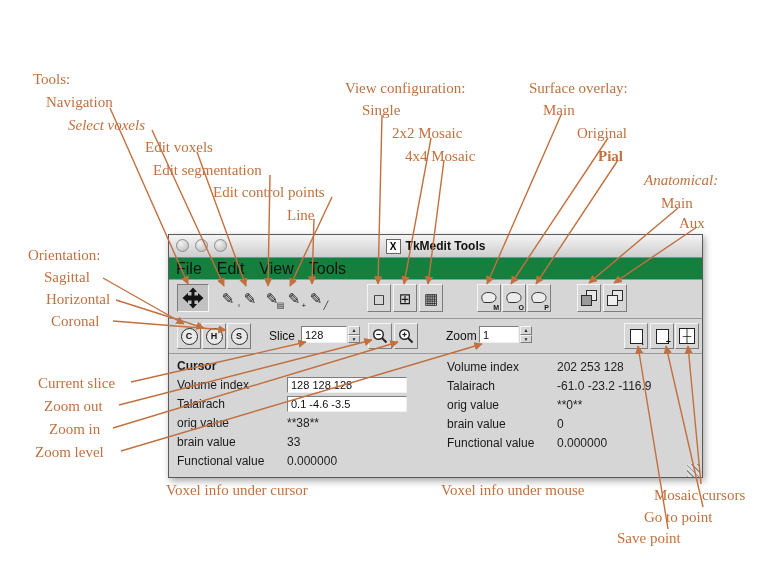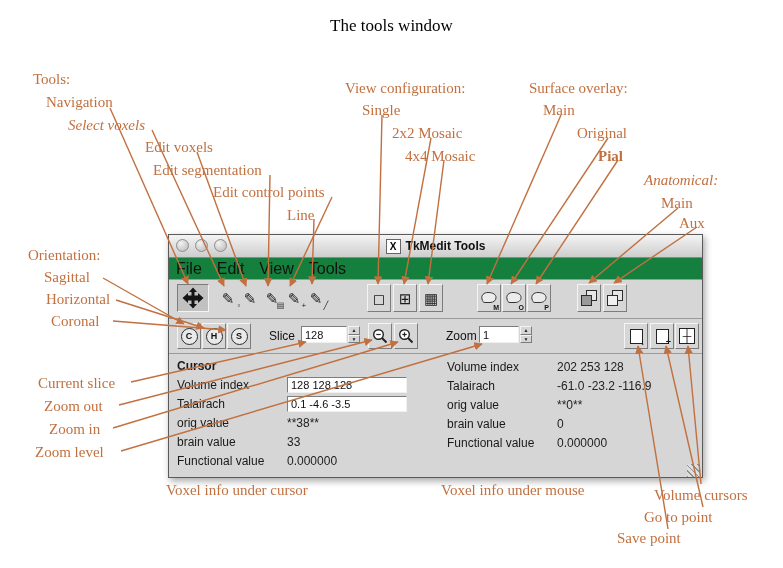--- a/index.html
+++ b/index.html
@@ -69,21 +69,20 @@
   .row .val{color:#222;}
   .row .field{position:static;width:120px;height:16px;top:auto;}
   .grip{position:absolute;right:2px;bottom:2px;width:13px;height:13px;
         background:repeating-linear-gradient(45deg,#8f8f8f 0 1px,#dedede 1px 4px);}
 </style>
 </head>
 <body>
 
 <div class="canvas">
 
-  <div class="page-title">The tools window</div>
 
   <div class="ann" style="left:33px;top:71px;">Tools:</div>
   <div class="ann" style="left:46px;top:94px;">Navigation</div>
   <div class="ann" style="left:68px;top:117px;font-style:italic;">Select voxels</div>
   <div class="ann" style="left:145px;top:139px;">Edit voxels</div>
   <div class="ann" style="left:153px;top:162px;">Edit segmentation</div>
   <div class="ann" style="left:213px;top:184px;">Edit control points</div>
   <div class="ann" style="left:287px;top:207px;">Line</div>
 
   <div class="ann" style="left:345px;top:80px;">View configuration:</div>
@@ -105,21 +104,21 @@
   <div class="ann" style="left:46px;top:291px;">Horizontal</div>
   <div class="ann" style="left:51px;top:313px;">Coronal</div>
 
   <div class="ann" style="left:38px;top:375px;">Current slice</div>
   <div class="ann" style="left:44px;top:398px;">Zoom out</div>
   <div class="ann" style="left:49px;top:421px;">Zoom in</div>
   <div class="ann" style="left:35px;top:444px;">Zoom level</div>
 
   <div class="ann" style="left:166px;top:482px;">Voxel info under cursor</div>
   <div class="ann" style="left:441px;top:482px;">Voxel info under mouse</div>
-  <div class="ann" style="left:654px;top:487px;">Volume cursors</div>
+  <div class="ann" style="left:654px;top:487px;">Mosaic cursors</div>
   <div class="ann" style="left:644px;top:509px;">Go to point</div>
   <div class="ann" style="left:617px;top:530px;">Save point</div>
 
   <div class="window">
 
     <div class="titlebar">
       <span class="traffic">
         <span></span>
         <span></span>
         <span></span>

